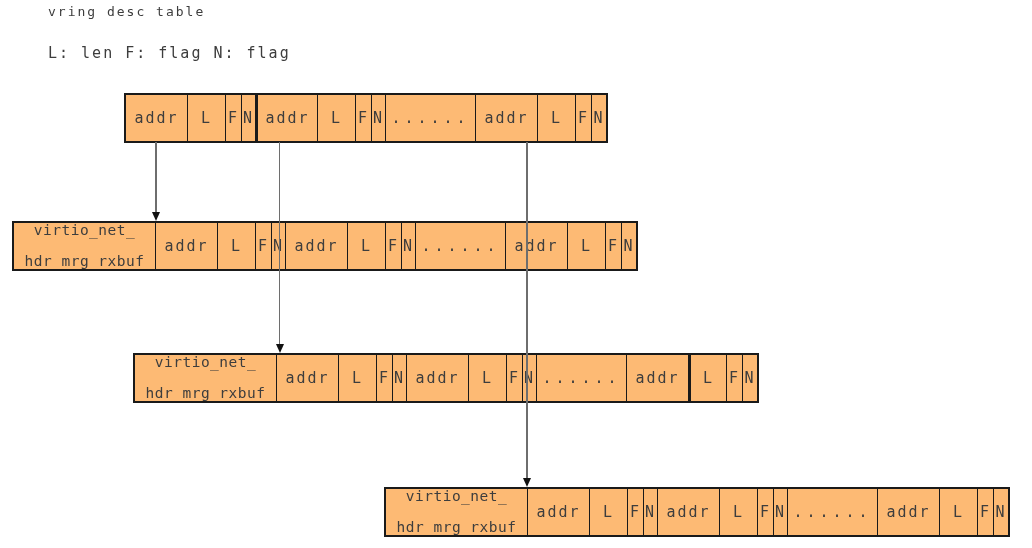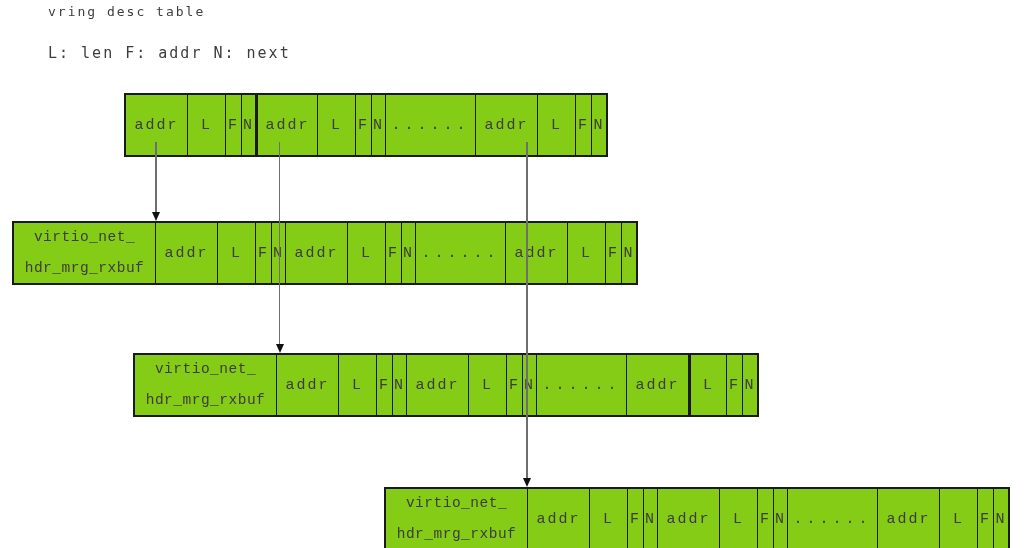--- a/index.html
+++ b/index.html
@@ -14,22 +14,22 @@
   }
   .title {
     position:absolute; left:48px; top:4px;
     font-size:13px; letter-spacing:2px; color:#3d3d3d; white-space:pre;
   }
   .legend {
     position:absolute; left:48px; top:44px;
     font-size:15px; letter-spacing:2px; color:#3d3d3d; white-space:pre;
   }
   .tbl {
-    position:absolute; display:flex; height:64px;
-    border:2px solid #1a1a1a; background:#84cc16; z-index:1;font-family:Liberation Mono, monospace;
+    position:absolute; display:flex; height:50px;
+    border:2px solid #1a1a1a; background:#fdba74; z-index:1;
   }
   .cell {
     display:flex; align-items:center; justify-content:center;
     border-right:1.5px solid #1a1a1a;
     font-size:15px; letter-spacing:2px; color:#3d3d3d;
     height:100%; overflow:hidden; white-space:nowrap;
   }
   .cell.last { border-right:none; }
   .cell.thick-left { border-left:2.5px solid #1a1a1a; }
   .w-addr { width:62px; }
@@ -51,21 +51,21 @@
     border-left:4px solid transparent; border-right:4px solid transparent;
     border-top:9px solid #111111;
   }
 </style>
 </head>
 <body>
 
 <div class="canvas">
 
   <div class="title">vring desc table</div>
-  <div class="legend">L: len F: addr N: next</div>
+  <div class="legend">L: len F: flag N: flag</div>
 
   <div class="tbl" style="left:124px; top:93px;">
     <div class="cell w-addr">addr</div>
     <div class="cell w-l">L</div>
     <div class="cell w-f">F</div>
     <div class="cell w-n">N</div>
     <div class="cell w-addr thick-left">addr</div>
     <div class="cell w-l">L</div>
     <div class="cell w-f">F</div>
     <div class="cell w-n">N</div>

